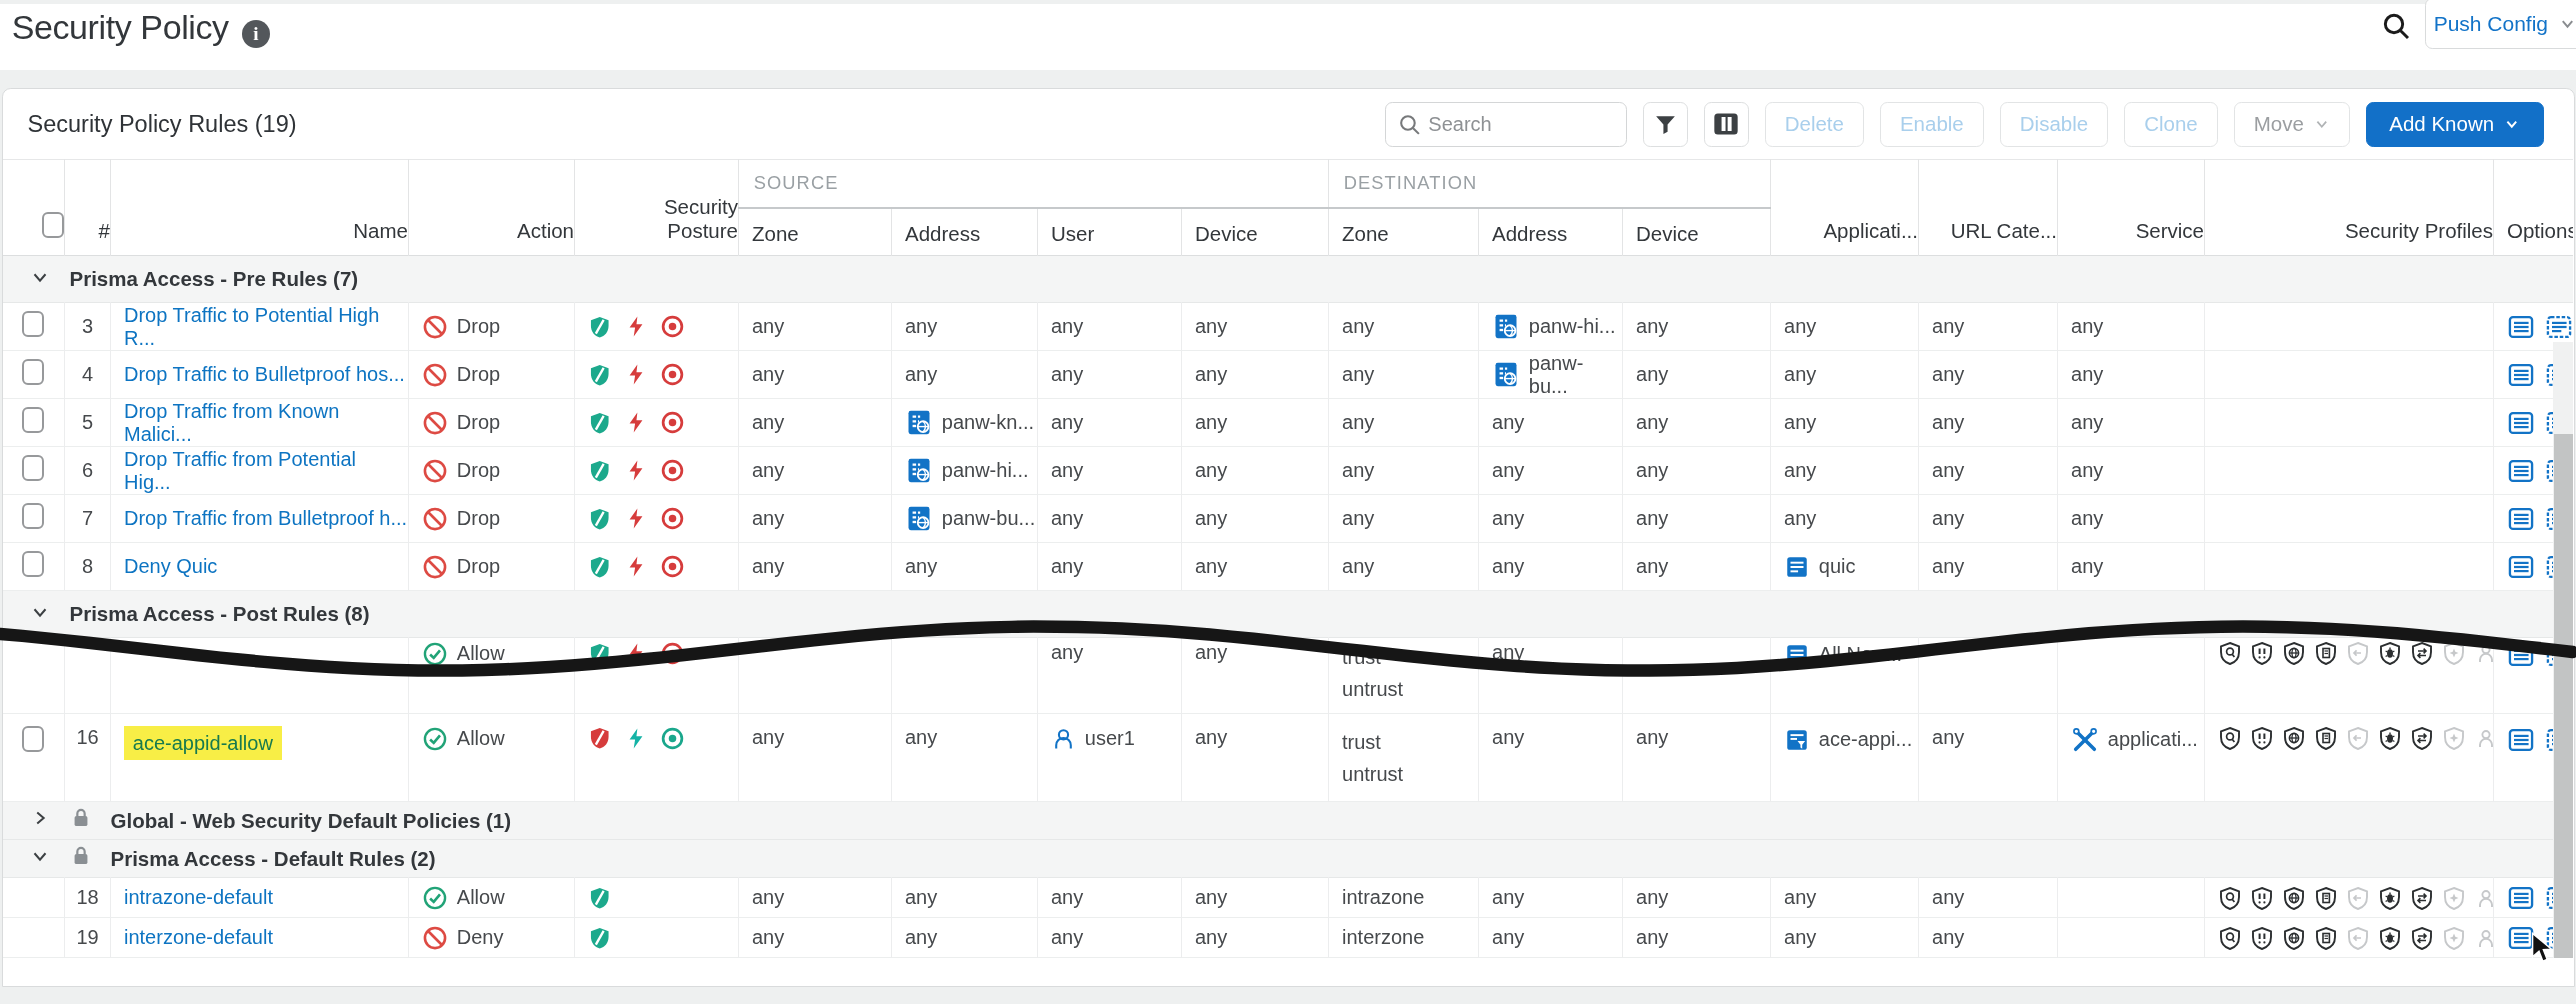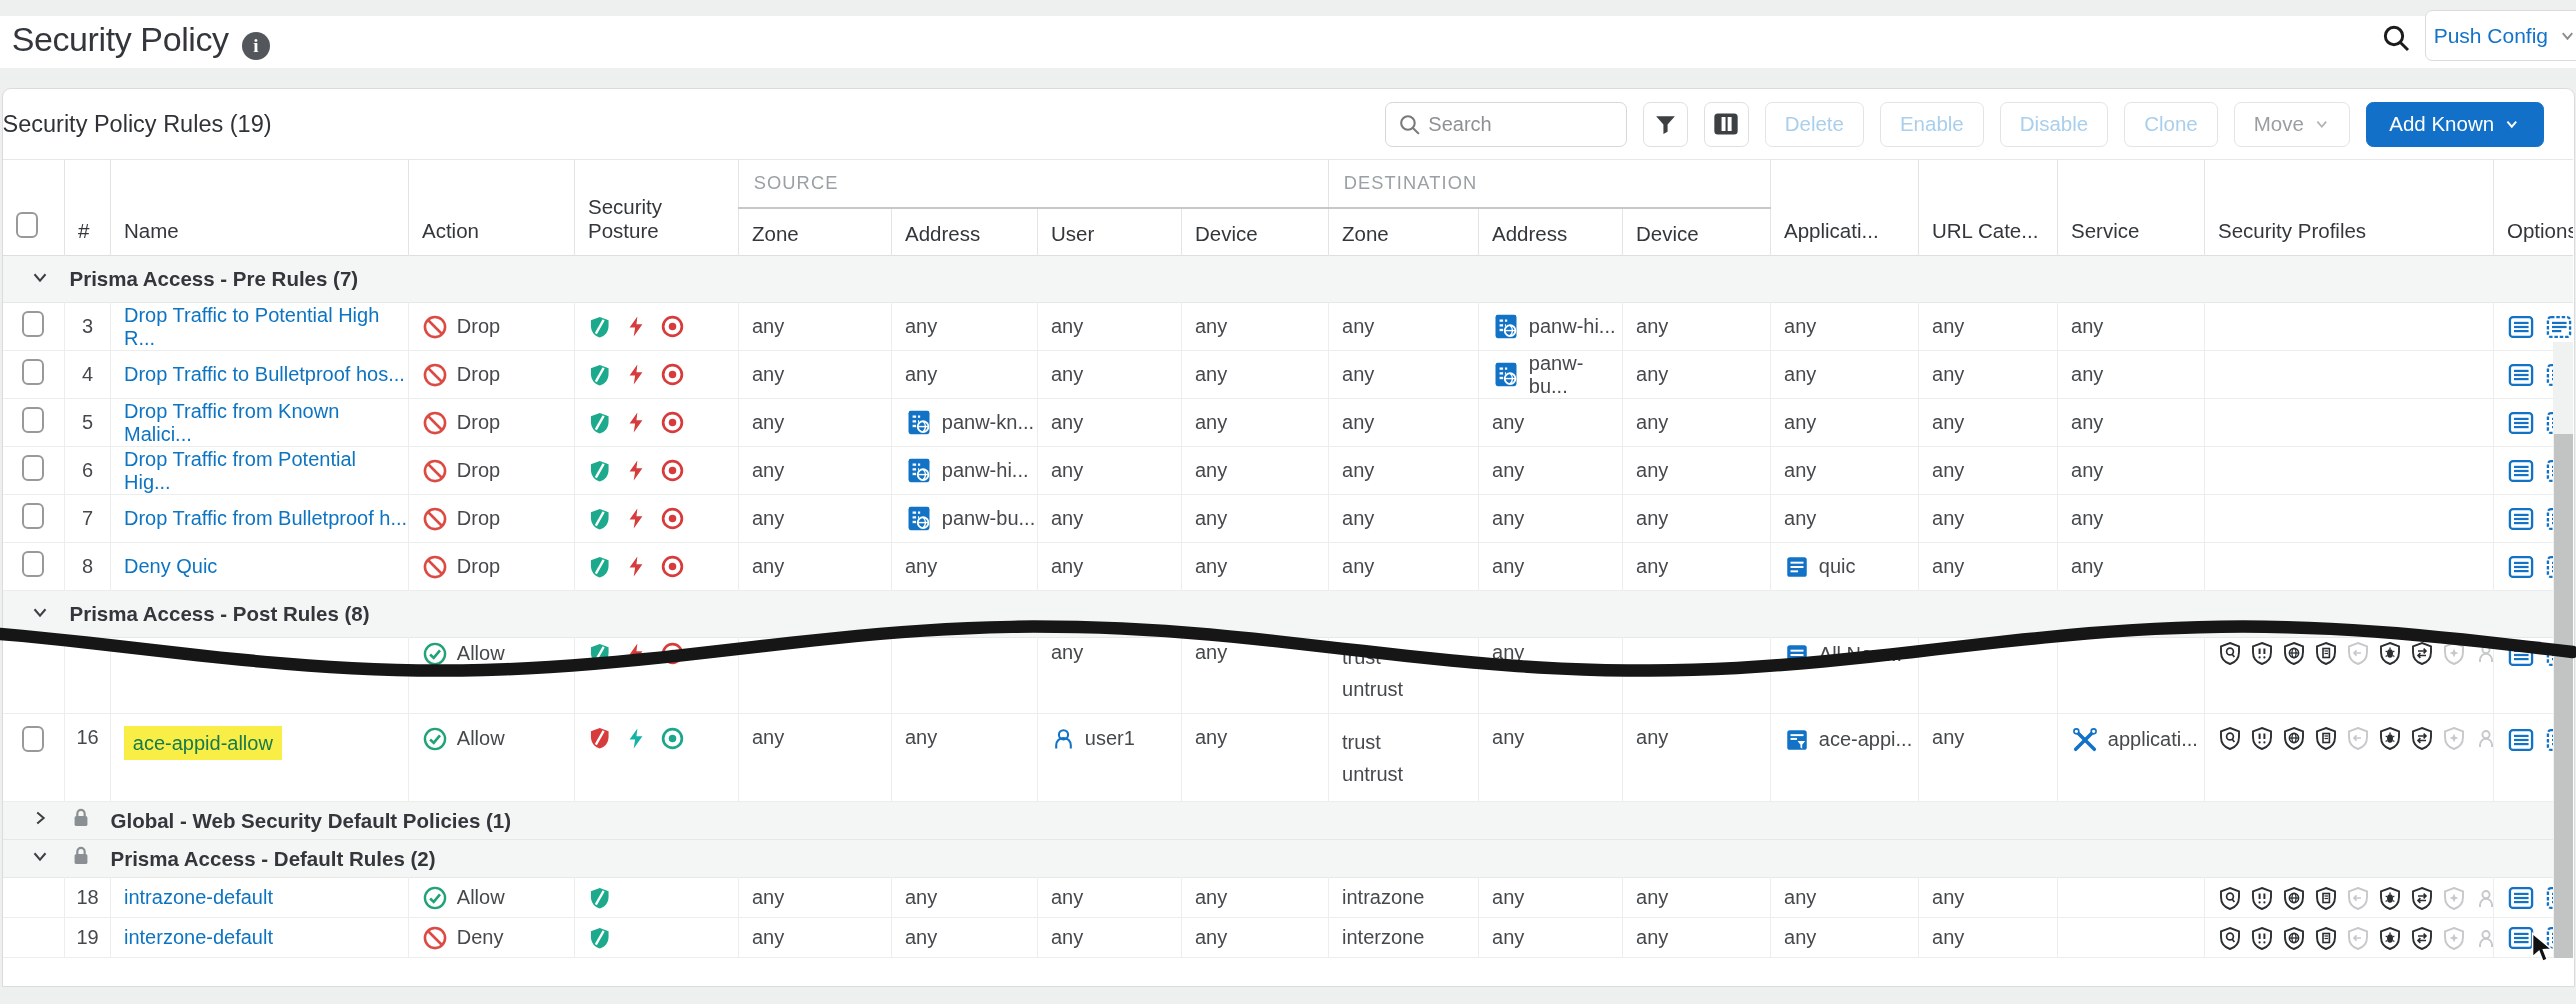--- a/index.html
+++ b/index.html
@@ -1,38 +1,38 @@
 <!DOCTYPE html>
 <html style="font-size:11.7px"><head>
 <meta charset="utf-8">
 <style>
   * { box-sizing: border-box; margin: 0; padding: 0; }
   html,body { width:2576px; height:1004px; overflow:hidden;
     font-family:"Liberation Sans","DejaVu Sans",sans-serif; background:#ffffff; }
   #stage { position:relative; width:2576px; height:1004px; background:#eef0f0; }
 
   
-  .page-head { position:absolute; left:0; top:16px; width:2576px; height:52px; background:#ffffff; }
+  .page-head { position:absolute; left:0; top:4px; width:2576px; height:66px; background:#ffffff; }
   .page-title { position:absolute; left:11.7px; top:4.4px; font-size:34px; color:#33373b; font-weight:400; letter-spacing:-0.4px;}
   .info-badge { position:absolute; left:242px; top:16px; width:28px; height:28px; border-radius:50%;
     background:#53575b; color:#fff; font-size:19px; font-weight:700; text-align:center; line-height:28px; font-family:"Liberation Serif",serif;}
   .top-search { position:absolute; left:2380px; top:5.9px; width:32px; height:32px; color:#1b1b1b;}
   .push-config { position:absolute; left:2425px; top:-5.9px; width:161px; height:51px; background:#fff;
     border:1.5px solid #d9dbdc; border-radius:7.3px; display:flex; align-items:center; justify-content:center;
     gap:10.3px; color:#1273c8; font-size:21px; }
   .push-config .caret { color:#8a8d90; }
 
   
   .card { position:absolute; left:1.5px; top:88px; width:2573px; height:899px; background:#ffffff;
     border:1.5px solid #d9dbdc; border-radius:8.8px 8.8px 0 0; }
   .card-clip { position:absolute; left:0; top:0; width:2570px; height:869px; overflow:hidden; }
 
   
   .toolbar { position:absolute; left:0; top:0; width:2570px; height:70px; display:flex; align-items:center; }
-  .tb-title { font-size:23.5px; color:#2f3337; }
+  .tb-title { margin-left:25px; font-size:23.5px; color:#2f3337; }
   .tb-right { margin-left:auto; margin-right:29px; display:flex; align-items:center; gap:16px; }
   .tb-search { width:242px; height:45px; border:1.5px solid #d4d6d7; border-radius:7.3px; display:flex; align-items:center; padding:0 11.7px; gap:6px; color:#77797b;}
   .tb-search input { border:none; outline:none; font-size:20px; color:#444; width:169px; font-family:inherit; background:transparent;}
   .tb-search input::placeholder { color:#8e9194; }
   .icon-btn { width:45px; height:45px; border:1.5px solid #dddfe0; border-radius:7.3px; background:#fff;
     display:flex; align-items:center; justify-content:center; }
   .btn { height:45px; padding:12px 19px; background:#fff; border:1.5px solid #e2e4e5; border-radius:7.3px;
     font-size:20.5px; display:flex; align-items:center; gap:8.8px; }
   .btn.disabled { color:#a9cfec; }
   .btn.move { color:#9b9ea1; border-color:#e2e4e5;}
@@ -42,21 +42,21 @@
   table.rules { position:absolute; left:0; top:70px; width:2576px; border-collapse:collapse; table-layout:fixed; }
   th, td { border-right:0.7px solid #ecedee; font-weight:400; }
   thead th { border-right:0.7px solid #e3e4e5; }
   thead tr.tier1 th { height:48px; }
   thead tr.tier2 th { height:48px; }
   th.span2 { vertical-align:bottom; text-align:left; padding:0 0 11.7px 13px; font-size:20.5px; color:#33373b; }
   th.grp   { vertical-align:middle; text-align:left; padding-left:14.7px; font-size:18.3px; color:#9aa0a4;
              letter-spacing:1.1px; border-bottom:2.2px solid #c6c9cb; }
   tr.tier2 th { vertical-align:bottom; text-align:left; padding:0 0 9px 13px; font-size:20.5px; color:#33373b; }
   thead { border-top:1.5px solid #e6e7e8; border-bottom:1.5px solid #dcdedf; }
-  thead tr.tier1 th.span2, thead tr.tier1 th.tail { border-bottom:none; }
+  thead tr.tier1 th.span2, thead tr.tier1 th.tail { border-bottom:none;text-align:right; }
 
   td { font-size:20px; color:#46494c; padding-left:13px; vertical-align:middle; }
   tr.rule { border-bottom:1.5px solid #eceeee; }
   tr.rule.h66 { height:48px; } tr.rule.h120 { height:88px; } tr.rule.h103 { height:76px; } tr.rule.h54 { height:40px; }
   tr.grouprow { background:#f4f5f5; border-bottom:1.5px solid #e6e8e8; }
   tr.grouprow.h64 { height:47px; } tr.grouprow.h52 { height:38px; }
   tr.grouprow td { padding-left:26px; border-right:none; }
   .group-inner { display:flex; align-items:center; gap:19px; font-size:20.5px; font-weight:700; color:#33373b; }
   tr.vtop td { vertical-align:top; padding-top:11.7px; }
   tr.torn td { vertical-align:top; padding-top:2.9px; }

